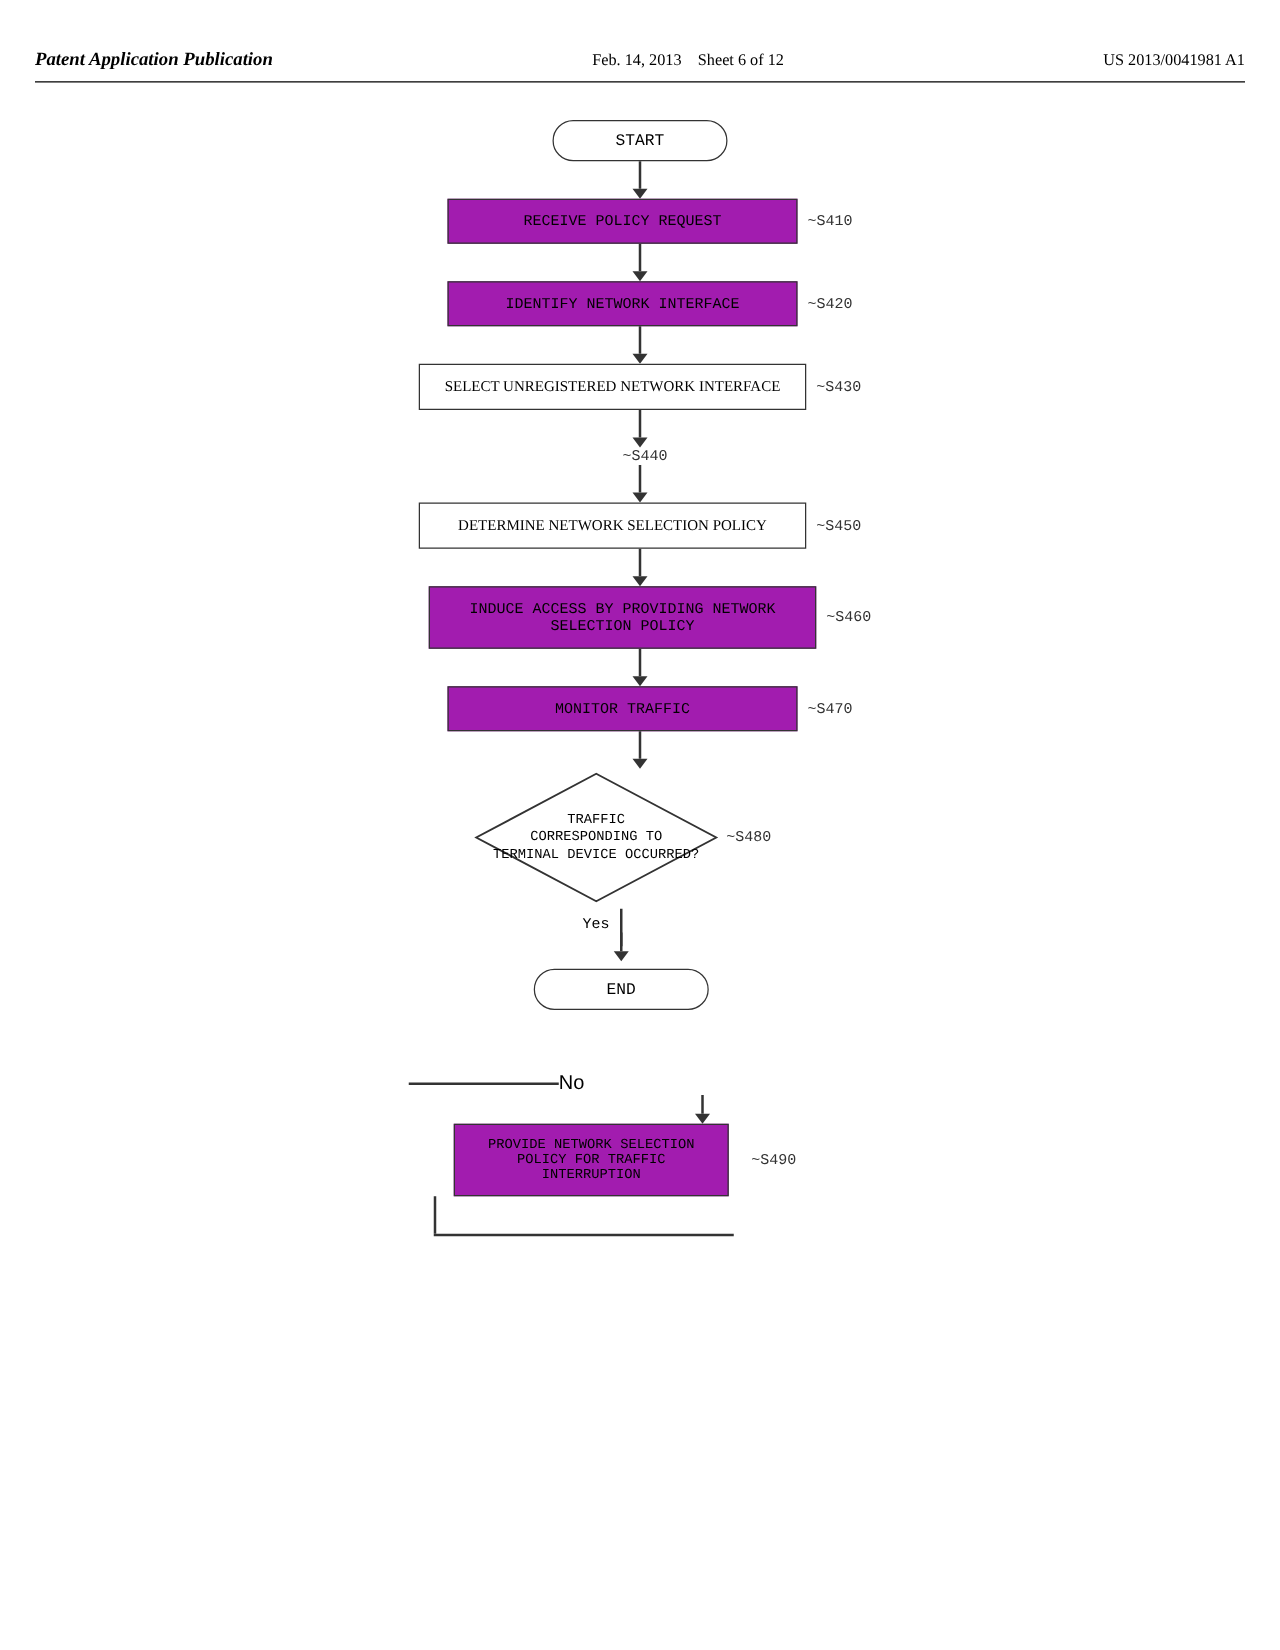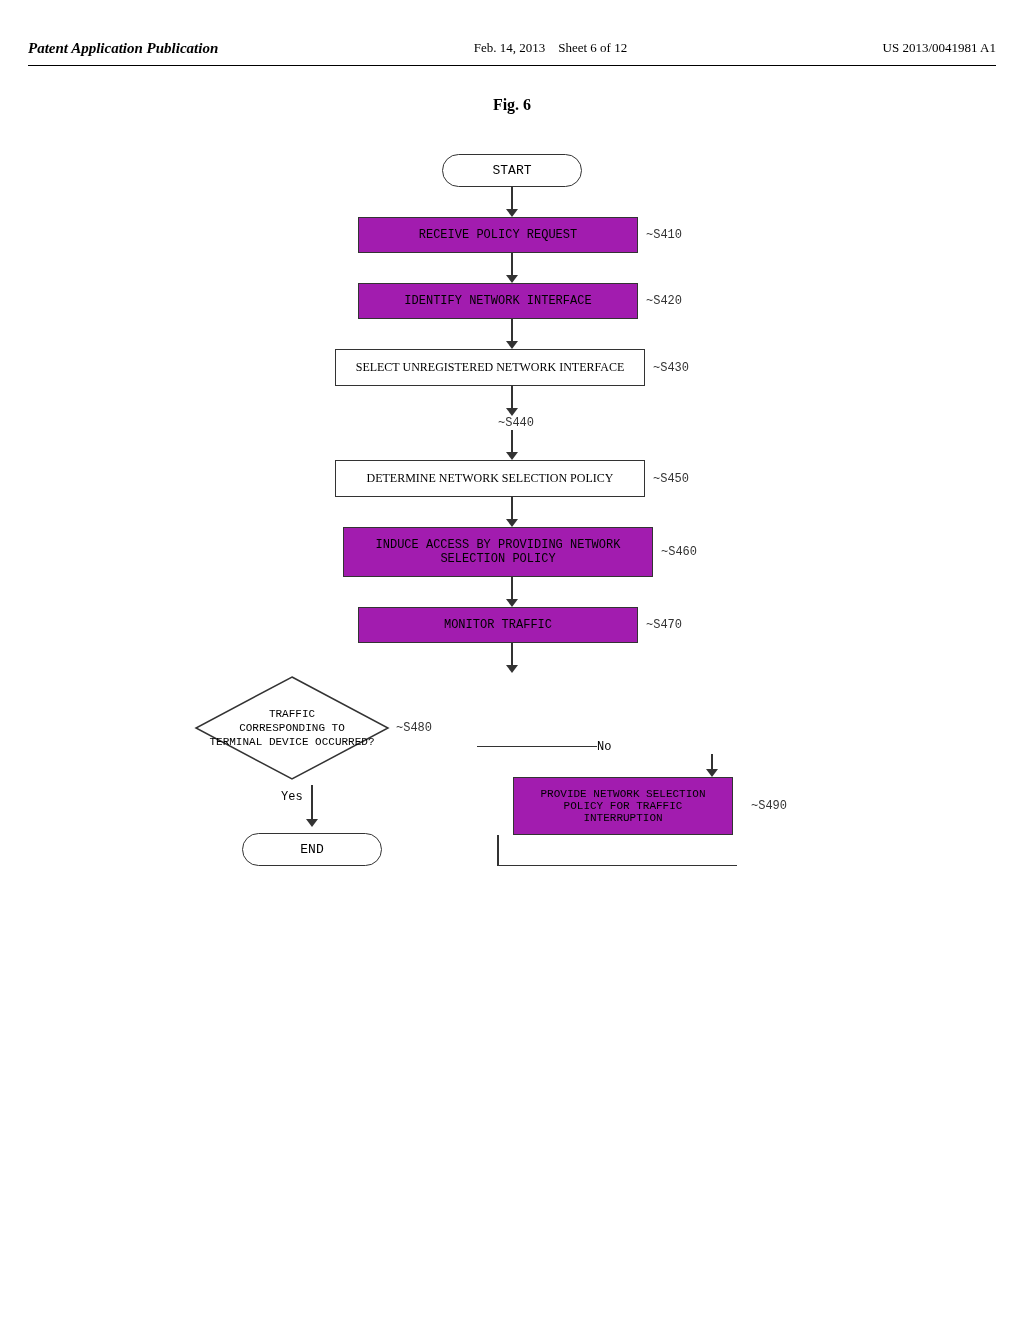--- a/index.html
+++ b/index.html
@@ -174,21 +174,20 @@
 
   <div class="header">
     <div class="header-left">Patent Application Publication</div>
     <div class="header-center">
       <span>Feb. 14, 2013</span>&nbsp;&nbsp;&nbsp;
       <span>Sheet 6 of 12</span>
     </div>
     <div class="header-right">US 2013/0041981 A1</div>
   </div>
 
-  <div class="fig-title">Fig. 6</div>
 
   <div class="flowchart">
 
     <div class="center-col">
       <div class="box-rounded">
         <span>START</span>
       </div>
     </div>
 
     <div class="arrow-down"></div>
@@ -260,21 +259,21 @@
       <div class="box-rect">
         <span>MONITOR TRAFFIC</span>
       </div>
       <div class="step-label">
         <span>~S470</span>
       </div>
     </div>
 
     <div class="arrow-down"></div>
 
-    <div style="display:flex; flex-direction:row; align-items:flex-end; width:680px; position:relative; margin-left: -30px;">
+    <div style="display:flex; flex-direction:column; align-items:center; width:680px; position:relative; margin-left: -30px;">
 
       <div style="display:flex; flex-direction:column; align-items:center; width:310px;">
 
         <div style="position:relative; display:flex; align-items:center;">
           <div class="box-diamond">
             <svg viewBox="0 0 200 110" xmlns="http://www.w3.org/2000/svg">
               <polygon points="100,4 196,55 100,106 4,55" fill="white" stroke="#333" stroke-width="1.5"></polygon>
             </svg>
             <div class="diamond-text">
               TRAFFIC<br>CORRESPONDING TO<br>TERMINAL DEVICE OCCURRED?
@@ -306,21 +305,21 @@
             <span>END</span>
           </div>
         </div>
 
       </div>
 
       <div style="display:flex; flex-direction:column; align-items:flex-start; width:350px; margin-left:10px;">
 
         <div style="display:flex; flex-direction:row; align-items:center; margin-top:50px; width:100%;">
           <div style="width:120px; height:1.5px; background:#333;"></div>
-          <div style="font-size:12px; font-family:Liberation Mono, monospace; margin-right:13px;">
+          <div style="font-size:16px; font-family:Liberation Sans, sans-serif; margin-right:13px;">
             <span>No</span>
           </div>
         </div>
 
         <div style="display:flex; flex-direction:column; align-items:center; width:100%; margin-left: 60px;">
           <div style="width:1.5px; height:15px; background:#333;"></div>
           <div style="width:0; height:0; border-left:6px solid transparent; border-right:6px solid transparent; border-top:8px solid #333;"></div>
         </div>
 
         <div style="display:flex; flex-direction:row; align-items:center; margin-left: 20px;">

